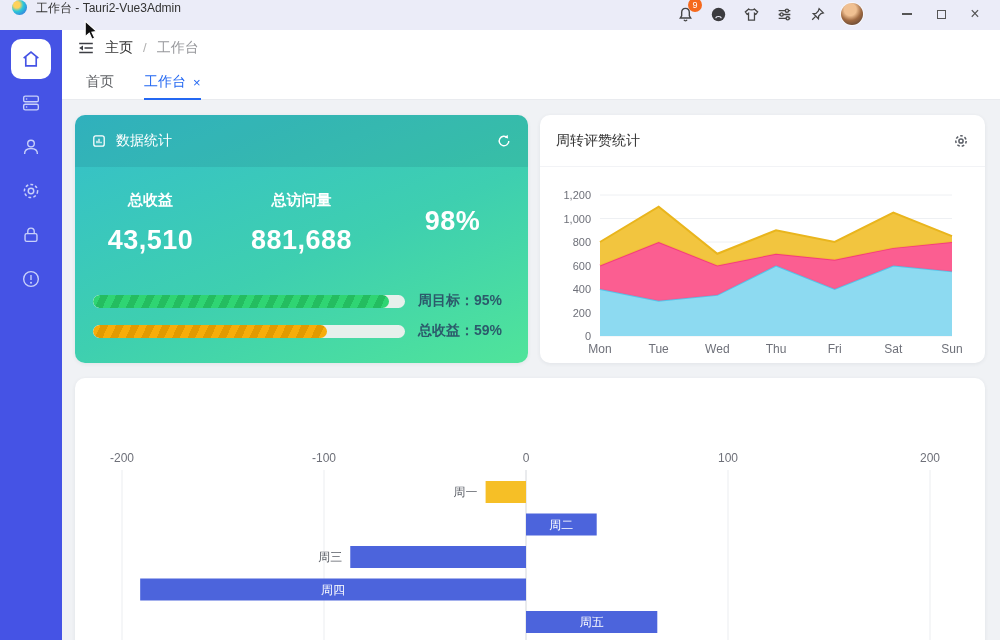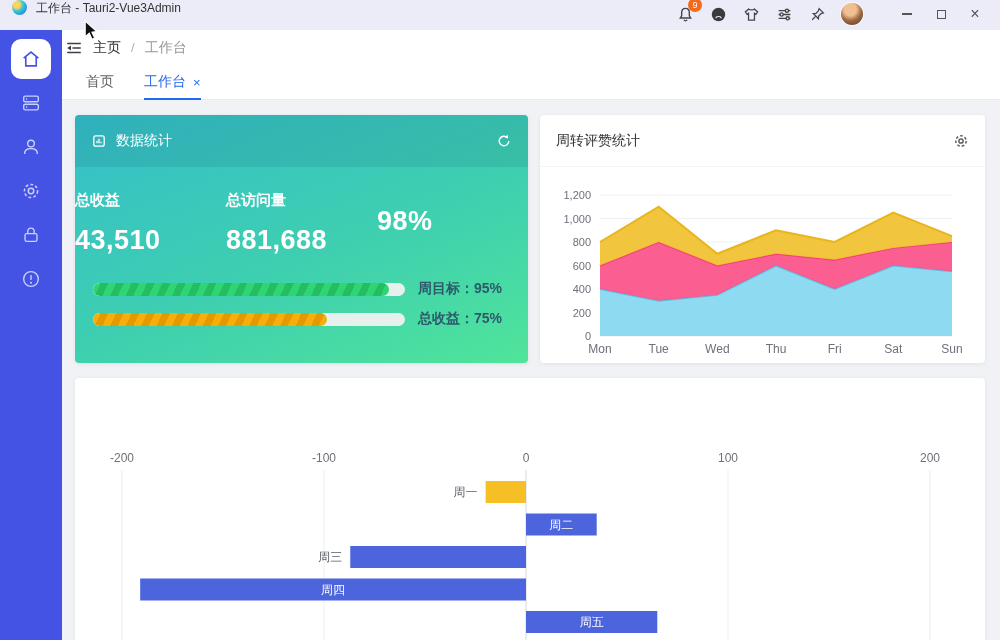--- a/index.html
+++ b/index.html
@@ -15,38 +15,38 @@
 .badge{position:absolute;top:-7px;right:-8px;min-width:14px;height:14px;border-radius:8px;background:#f5691d;color:#fff;font-size:9px;line-height:14px;text-align:center;padding:0 3px}
 .avatar{width:22px;height:22px;border-radius:50%;background:radial-gradient(circle at 42% 30%,#f0c092 0 30%,#a06a42 55%,#46342a 100%);box-shadow:0 0 0 1px rgba(255,255,255,.6);cursor:pointer}
 .winctls{display:flex;align-items:center;margin-left:12px}
 .winctl{width:34px;height:28px;display:flex;align-items:center;justify-content:center;color:#555;cursor:pointer}
 .min-glyph{width:10px;height:2px;background:#555}
 .max-glyph{width:9px;height:9px;border:1.3px solid #555}
 .close-glyph{font-size:16px;line-height:1;color:#555}
 .sidebar{position:absolute;left:0;top:30px;bottom:0;width:62px;background:#4553e5;display:flex;flex-direction:column;align-items:center;padding-top:9px}
 .sb-item{width:40px;height:40px;border-radius:10px;display:flex;align-items:center;justify-content:center;margin-bottom:4px;cursor:pointer}
 .sb-item.active{background:#fff}
-.header{position:absolute;left:62px;top:30px;right:0;height:35px;background:#fff;display:flex;align-items:center;padding-left:3px;gap:10px;z-index:2}
+.header{position:absolute;left:62px;top:30px;right:0;height:35px;background:#fff;display:flex;align-items:center;padding-left:15px;gap:10px;z-index:2}
 .bc-home{font-size:14px;color:#333;cursor:pointer}
 .bc-sep{font-size:13px;color:#b0b0b0}
 .bc-cur{font-size:14px;color:#97989c}
 .tabbar{position:absolute;left:62px;top:65px;right:0;height:35px;background:#fff;border-bottom:1px solid #e9ebef;display:flex;align-items:stretch;padding-left:24px;gap:30px;z-index:2}
 .tab{display:flex;align-items:center;font-size:14px;color:#606266;position:relative;cursor:pointer}
 .tab.active{color:#2468f2}
 .tab.active:after{content:"";position:absolute;left:0;right:0;bottom:-1px;height:2px;background:#2468f2}
 .tab-close{margin-left:7px;font-size:13px}
 .content{position:absolute;left:62px;top:100px;right:0;bottom:0;background:#f0f2f5;overflow:hidden}
-.card{position:absolute;background:#fff;border-radius:4px;box-shadow:0 1px 4px rgba(31,45,61,.07)}
+.card{position:absolute;background:#fff;border-radius:10px;box-shadow:0 1px 4px rgba(31,45,61,.07)}
 .stats-card{left:13px;top:15px;width:453px;height:248px;overflow:hidden;background:linear-gradient(158deg,#35bfca 0%,#3ecfb0 55%,#50e49a 100%)}
 .stats-head{height:52px;background:rgba(10,45,75,.10);display:flex;align-items:center;gap:9px;padding:0 16px;color:#fff;font-size:14px}
 .stats-row{display:flex;margin-top:24px}
-.stat{flex:1;text-align:left;color:#fff}
+.stat{flex:1;text-align:center;color:#fff}
 .stat-label{font-size:15px;font-weight:700}
 .stat-value{font-size:27px;font-weight:700;margin-top:15px;letter-spacing:.5px}
-.progress-rows{margin-top:24px;padding:0 18px}
+.progress-rows{margin-top:36px;padding:0 18px}
 .prow{display:flex;align-items:center;gap:13px;margin-bottom:12px}
 .ptrack{width:312px;height:13px;border-radius:8px;background:#e7f0ec;overflow:hidden}
 .pfill{height:100%;border-radius:8px}
 .plabel{font-size:14px;font-weight:700;color:#2c5a6b;white-space:nowrap}
 .area-card{left:478px;top:15px;width:445px;height:248px}
 .card-head{height:52px;display:flex;align-items:center;gap:16px;padding:0 16px;font-size:14px;color:#333;border-bottom:1px solid #f2f3f6}
 .card-head .right{margin-left:auto;cursor:pointer}
 #areaChart{position:absolute;left:0;top:52px}
 .consume-card{left:13px;top:278px;width:910px;height:300px}
 #barChart{position:absolute;left:0;top:54px}
@@ -207,21 +207,21 @@
       <div class="prow">
         <div class="ptrack">
             <div class="pfill" style="width: 95%; background: repeating-linear-gradient(115deg, rgb(47, 213, 115) 0px, rgb(47, 213, 115) 7px, rgb(36, 189, 96) 7px, rgb(36, 189, 96) 14px);"></div>
           </div>
         <span class="plabel">周目标：95%</span>
       </div>
       <div class="prow">
         <div class="ptrack">
             <div class="pfill" style="width: 75%; background: repeating-linear-gradient(115deg, rgb(247, 173, 10) 0px, rgb(247, 173, 10) 7px, rgb(226, 154, 0) 7px, rgb(226, 154, 0) 14px);"></div>
           </div>
-        <span class="plabel">总收益：75%</span>
+        <span class="plabel">总收益：59%</span>
       </div>
     </div>
   </div>
 
   <div class="card area-card">
     <div class="card-head">
       <span>周转评赞统计</span>
       <span class="right" style="display:flex">
         <svg width="16" height="16" viewBox="0 0 16 16" fill="none" stroke="#5a5e66" stroke-width="1.5">
           <circle cx="8" cy="8" r="5.2" stroke-dasharray="2.6 2"></circle>

